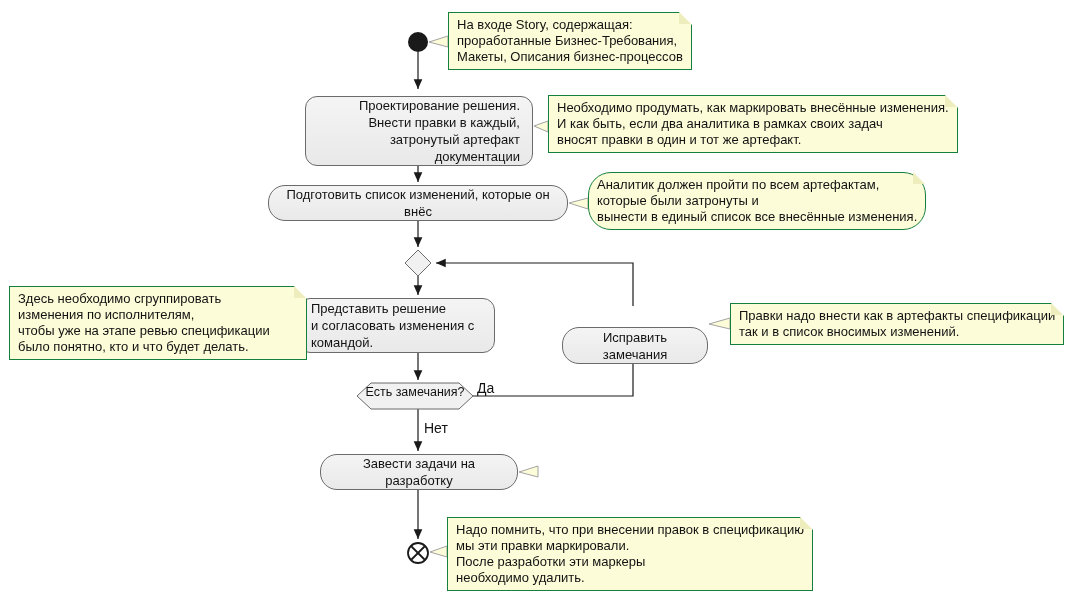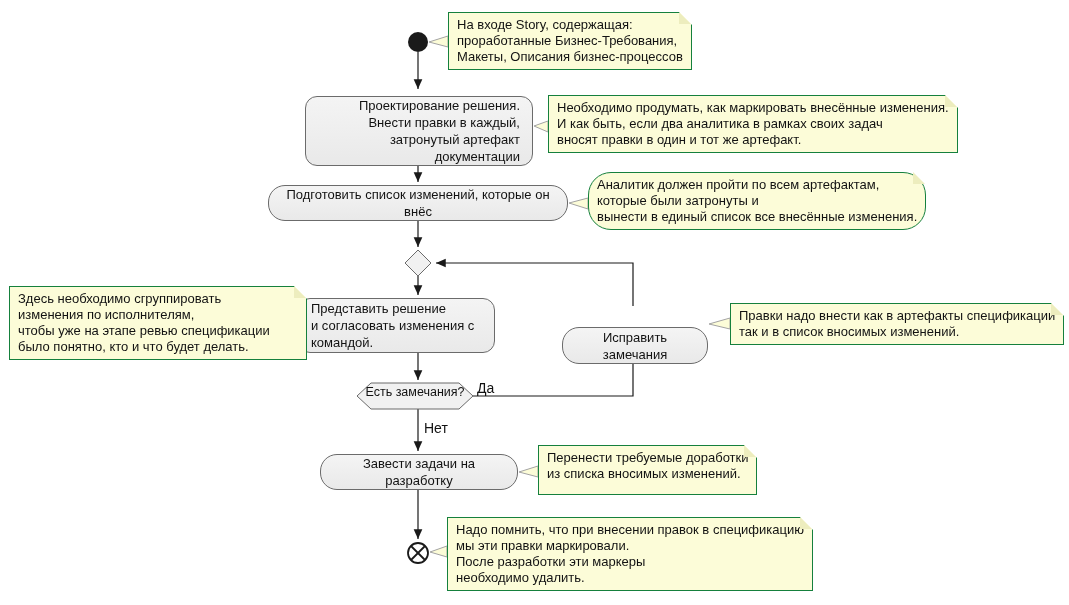--- a/index.html
+++ b/index.html
@@ -125,21 +125,19 @@
 вынести в единый список все внесённые изменения.</div>
 
   <div class="note" style="left:9px;top:286px;width:298px;">Здесь необходимо сгруппировать
 изменения по исполнителям,
 чтобы уже на этапе ревью спецификации
 было понятно, кто и что будет делать.</div>
 
   <div class="note" style="left:730px;top:303px;">Правки надо внести как в артефакты спецификации
 так и в список вносимых изменений.</div>
 
-  <div class="note" style="left:538px;top:445px;min-height:50px;">Перенести требуемые доработки
-из списка вносимых изменений.</div>
 
   <div class="note" style="left:447px;top:517px;">Надо помнить, что при внесении правок в спецификацию
 мы эти правки маркировали.
 После разработки эти маркеры
 необходимо удалить.</div>
 
 </div>
 
 </body></html>

